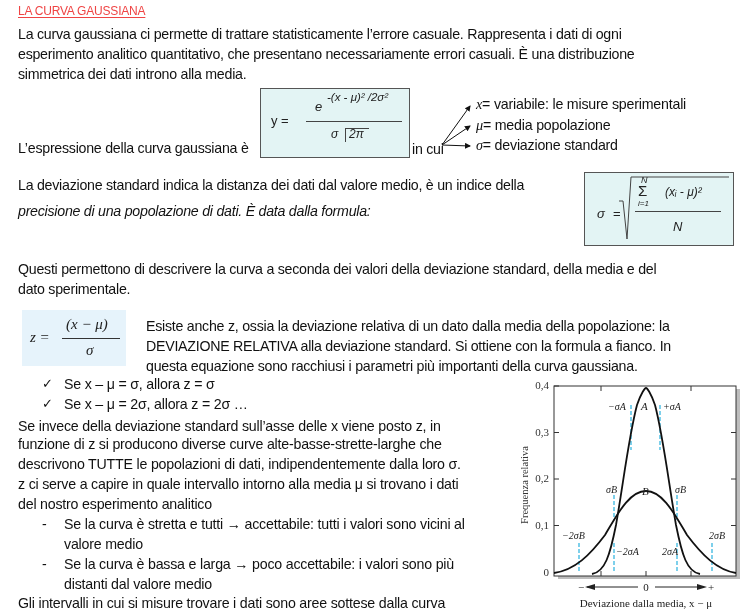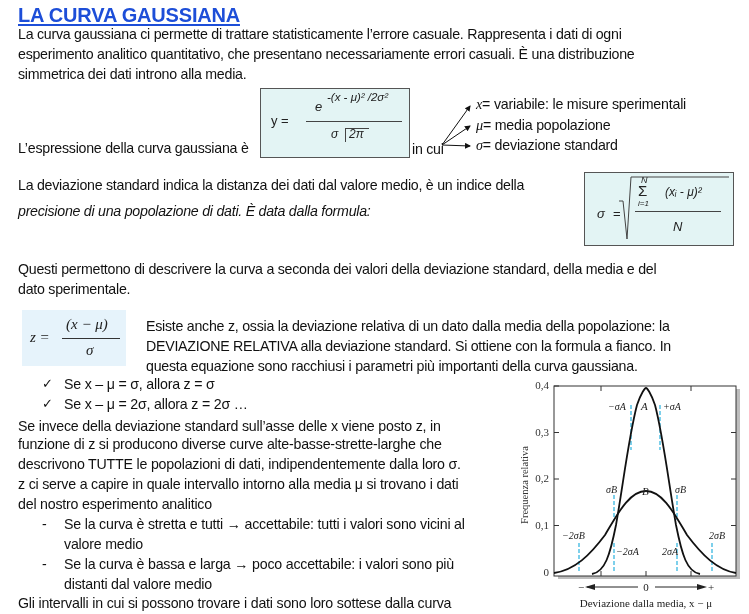--- a/index.html
+++ b/index.html
@@ -1,18 +1,18 @@
 <!DOCTYPE html>
 <html><head>
 <meta charset="utf-8">
 <style>
   html,body{margin:0;padding:0;background:#ffffff;}
   body{width:749px;height:614px;position:relative;overflow:hidden;font-family:"Liberation Sans",sans-serif;color:#111;}
   .t{position:absolute;font-size:14.2px;line-height:20px;white-space:nowrap;letter-spacing:-0.25px;}
-  .title{position:absolute;left:18px;top:4px;font-size:20px;color:#1d4ed8;text-decoration:underline;text-underline-offset:2px;letter-spacing:-0.2px;font-weight:bold;}
+  .title{position:absolute;left:18px;top:4px;font-size:12px;color:#ef4444;text-decoration:underline;text-underline-offset:2px;letter-spacing:-0.2px;}
   .box{position:absolute;background:#e3f4f4;border:1px solid #555;}
   .box2{position:absolute;background:#e6f3fb;}
   .fm{position:absolute;font-family:"Liberation Sans",sans-serif;font-size:13px;color:#222;white-space:nowrap;}
   .fi{font-style:italic;}
   .serif{font-family:"Liberation Serif",serif;}
   .legend-item{position:absolute;font-size:14.2px;white-space:nowrap;letter-spacing:-0.2px;}
   .li{position:absolute;font-size:14.2px;line-height:20px;white-space:nowrap;letter-spacing:-0.2px;}
   .chk{position:absolute;font-size:13px;}
   svg text{font-family:"Liberation Serif",serif;}
 </style>
@@ -90,21 +90,21 @@
 <div class="li" style="left:18px;top:454px;">descrivono TUTTE le popolazioni di dati, indipendentemente dalla loro σ.</div>
 <div class="li" style="left:18px;top:474px;">z ci serve a capire in quale intervallo intorno alla media μ si trovano i dati</div>
 <div class="li" style="left:18px;top:494px;">del nostro esperimento analitico</div>
 
 <span class="li" style="left:42px;top:514px;">-</span>
 <div class="li" style="left:64px;top:514px;">Se la curva è stretta e tutti → accettabile: tutti i valori sono vicini al</div>
 <div class="li" style="left:64px;top:534px;">valore medio</div>
 <span class="li" style="left:42px;top:554px;">-</span>
 <div class="li" style="left:64px;top:554px;">Se la curva è bassa e larga → poco accettabile: i valori sono più</div>
 <div class="li" style="left:64px;top:574px;">distanti dal valore medio</div>
-<div class="li" style="left:18px;top:593px;">Gli intervalli in cui si possono trovare i dati sono loro sottese dalla curva</div>
+<div class="li" style="left:18px;top:593px;">Gli intervalli in cui si misure trovare i dati sono aree sottese dalla curva</div>
 
 <svg style="position:absolute;left:505px;top:375px;" width="244" height="239" viewBox="0 0 244 239">
 
   <rect x="53" y="14" width="182" height="190" fill="#bdbdbd"></rect>
   <rect x="49" y="11" width="182" height="190" fill="#ffffff" stroke="#333" stroke-width="1"></rect>
 
   <g stroke="#333" stroke-width="1">
     <line x1="49" y1="11" x2="54" y2="11"></line>
     <line x1="49" y1="57.5" x2="54" y2="57.5"></line>
     <line x1="49" y1="104" x2="54" y2="104"></line>

